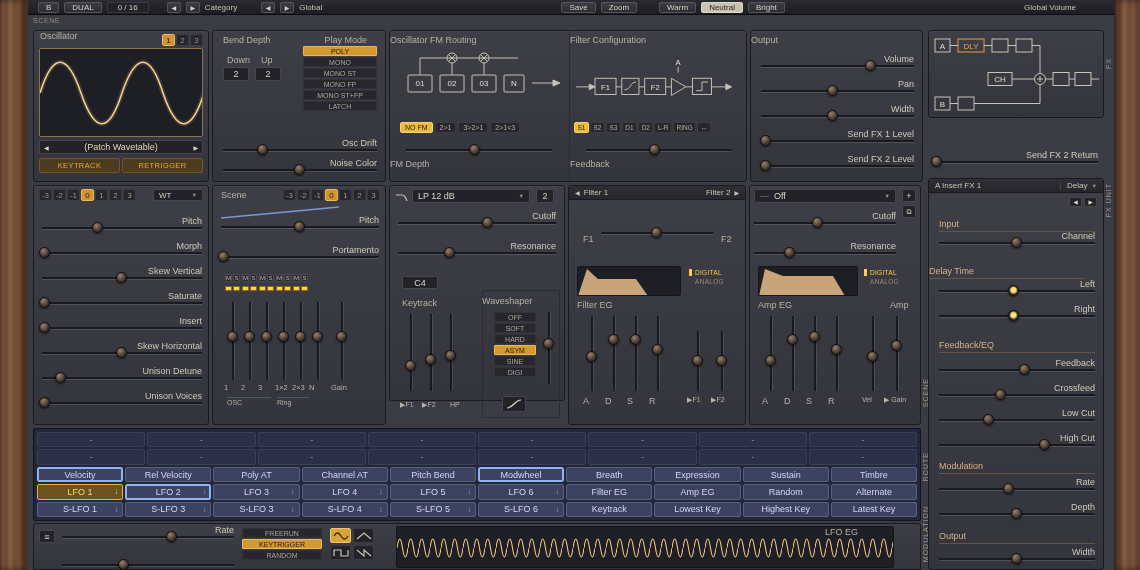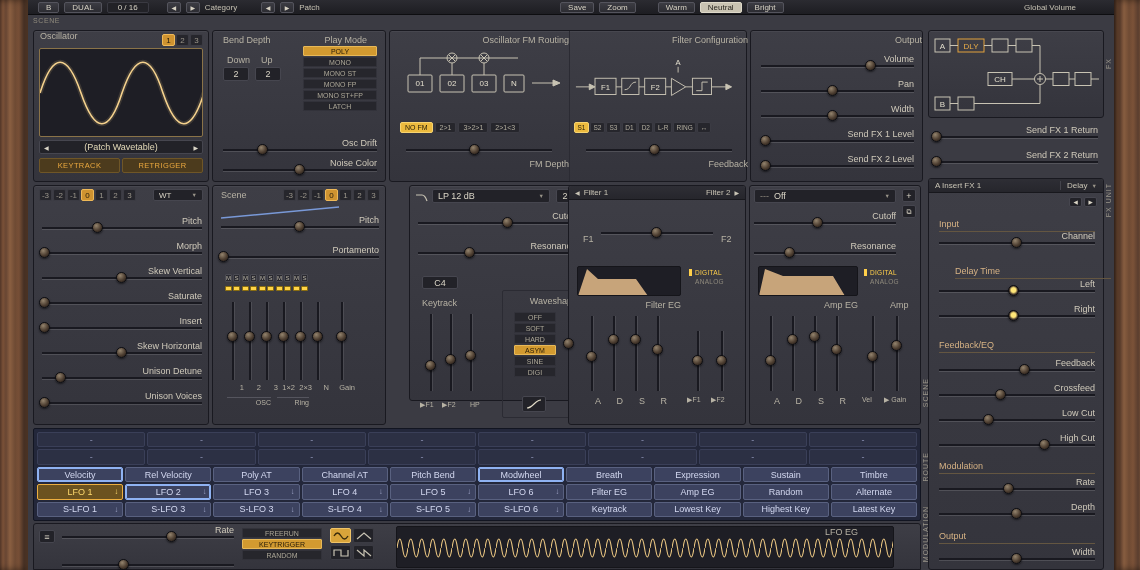--- a/index.html
+++ b/index.html
@@ -9,21 +9,21 @@
 .wood{position:absolute;top:0;bottom:0;z-index:8;background:repeating-linear-gradient(90deg,#573a2b 0,#7b5238 3px,#684633 6px,#8a5f41 10px,#6f4b34 15px,#7b5238 19px,#5d4030 24px,#84593d 28px)}
 #woodL{left:0;width:28px;box-shadow:inset -4px 0 7px rgba(0,0,0,.5)}
 #woodR{right:0;width:26px;box-shadow:inset 4px 0 7px rgba(0,0,0,.5)}
 #topbar{position:absolute;left:28px;right:26px;top:0;height:15px;background:linear-gradient(#2b2b31,#1d1d22);border-bottom:1px solid #0d0d10;display:flex;align-items:center;padding:0 10px;gap:5px;z-index:5;font-size:8px;color:#c5c0b2}
 .tbb{height:11px;display:inline-flex;align-items:center;justify-content:center;padding:0 7px;background:linear-gradient(#3c3c43,#2c2c32);border:1px solid #54545d;border-radius:2px;color:#d6d1c3;white-space:nowrap}
 .tba{width:14px;padding:0;font-size:6px}
 .tbb.lit{background:#c9c3b2;color:#28261f;border-color:#ded9c9}
 .sp{flex:1}
 .panel{position:absolute;background:linear-gradient(#3e3e46,#34343c);border:1px solid #191920;border-radius:3px;box-shadow:inset 0 1px 0 rgba(255,255,255,.05)}
 .t{position:absolute;color:#b7b2a4;white-space:nowrap}
-.tc{text-align:right}
+.tc{text-align:left}
 .hs{position:absolute;height:16px}
 .hs::before{content:"";position:absolute;left:0;right:0;bottom:4px;height:2px;background:#191920;box-shadow:0 1px 0 rgba(255,255,255,.13)}
 .vs{position:absolute;width:11px}
 .vs::before{content:"";position:absolute;top:0;bottom:0;left:4px;width:2px;background:#191920;box-shadow:1px 0 0 rgba(255,255,255,.1)}
 .kn{position:absolute;width:11px;height:11px;border-radius:50%;background:radial-gradient(circle at 36% 30%,#93836d,#4d3e31 55%,#221b16 95%);border:1px solid #0d0d11;box-shadow:0 1px 2px rgba(0,0,0,.55);z-index:2}
 .hs .kn{bottom:0;left:var(--k,50%);margin-left:-6px}
 .vs .kn{top:var(--k,50%);left:-1px;margin-top:-6px}
 .kn.lit{background:radial-gradient(circle at 50% 45%,#ffe678 0 34%,#4d3e31 62%,#221b16 95%)}
 .lab{position:absolute;right:0;bottom:7px;color:#cfc9ba;white-space:nowrap}
 .vbox{display:flex;align-items:center;justify-content:center;background:#222228;border:1px solid #46464f;border-radius:2px;color:#dad5c6}
@@ -81,21 +81,21 @@
   <b class="tbb">B</b>
   <b class="tbb">DUAL</b>
   <b class="tbb" style="background:#222227;border-color:#3a3a42;min-width:42px">0 / 16</b>
   <span style="width:8px"></span>
   <b class="tbb tba">◀</b>
   <b class="tbb tba">▶</b>
   <b>Category</b>
   <span style="width:14px"></span>
   <b class="tbb tba">◀</b>
   <b class="tbb tba">▶</b>
-  <b>Patch</b>
+  <b>Global</b>
   <span class="sp"></span>
   <b class="tbb">Save</b>
   <b class="tbb">Zoom</b>
   <span style="width:12px"></span>
   <b class="tbb">Warm</b>
   <b class="tbb lit">Neutral</b>
   <b class="tbb">Bright</b>
   <span class="sp"></span>
   <b style="margin-right:28px">Global Volume</b>
 </div>
@@ -395,21 +395,21 @@
   <b class="t tc" style="left:28px;top:197px;width:20px;font-size:7.5px">2</b>
   <b class="t tc" style="left:45px;top:197px;width:20px;font-size:7.5px">3</b>
   <b class="t tc" style="left:62px;top:197px;width:20px;font-size:7.5px">1×2</b>
   <b class="t tc" style="left:79px;top:197px;width:20px;font-size:7.5px">2×3</b>
   <b class="t tc" style="left:96px;top:197px;width:20px;font-size:7.5px">N</b>
   <b class="t tc" style="left:118px;top:197px;width:24px;font-size:7.5px">Gain</b>
   <b class="t tc" style="left:14px;top:211px;width:44px;font-size:7px;border-top:1px solid #55555e;padding-top:1px">OSC</b>
   <b class="t tc" style="left:64px;top:211px;width:32px;font-size:7px;border-top:1px solid #55555e;padding-top:1px">Ring</b>
 </section>
 
-<section class="panel" style="left:409px;top:185px;width:176px;height:216px">
+<section class="panel" style="left:389px;top:185px;width:176px;height:216px">
   <svg width="14" height="12" viewBox="0 0 14 12" style="position:absolute;left:5px;top:5px">
         <path d="M1,4 H7 Q10,4 12,10" stroke="#c8c3b3" fill="none" stroke-width="1.2"></path>
       </svg>
   <div class="dd" style="left:22px;top:3px;width:118px;height:14px">
         <b>LP 12 dB</b>
         <b class="car">▼</b>
       </div>
   <div class="vbox" style="position:absolute;left:146px;top:3px;width:18px;height:14px">
         <b>2</b>
       </div>
@@ -732,24 +732,20 @@
           <path d="M41,68.5 H107 M107,68.5 V49.5"></path>
     </g>
     <g fill="#e2ddcc" font-size="8" text-anchor="middle">
       <text x="9.5" y="13.5">A</text>
       <text x="38" y="13.5" fill="#e9ad47">DLY</text>
       <text x="67" y="47">CH</text>
       <text x="9.5" y="71.5">B</text>
     </g>
   </svg>
 </section>
-<div class="hs" style="left:934px;top:126px;width:164px;--k:2%;z-index:2">
-      <i class="kn"></i>
-      <b class="lab">Send FX 1 Return</b>
-    </div>
 <div class="hs" style="left:934px;top:151px;width:164px;--k:2%;z-index:2">
       <i class="kn"></i>
       <b class="lab">Send FX 2 Return</b>
     </div>
 
 <section class="panel" style="left:928px;top:178px;width:176px;height:392px">
   <div class="hstrip">
     <b>A Insert FX 1</b>
     <span class="sp"></span>
     <b style="border-left:1px solid #44444c;padding-left:6px">Delay</b>
@@ -757,21 +753,21 @@
   </div>
   <div style="position:absolute;right:6px;top:18px;display:flex;gap:2px">
     <b class="vbox navb">◀</b>
     <b class="vbox navb">▶</b>
   </div>
   <b class="fxh" style="left:10px;top:40px;width:156px">Input</b>
   <div class="hs" style="left:10px;top:53px;width:156px;--k:50%">
         <i class="kn"></i>
         <b class="lab">Channel</b>
       </div>
-  <b class="fxh" style="left:26px;top:87px;width:156px">Delay Time</b>
+  <b class="fxh" style="left:0;top:87px;width:156px">Delay Time</b>
   <div class="hs" style="left:10px;top:101px;width:156px;--k:48%">
         <i class="kn lit"></i>
         <b class="lab">Left</b>
       </div>
   <div class="hs" style="left:10px;top:126px;width:156px;--k:48%">
         <i class="kn lit"></i>
         <b class="lab">Right</b>
       </div>
   <b class="fxh" style="left:10px;top:161px;width:156px">Feedback/EQ</b>
   <div class="hs" style="left:10px;top:180px;width:156px;--k:55%">

